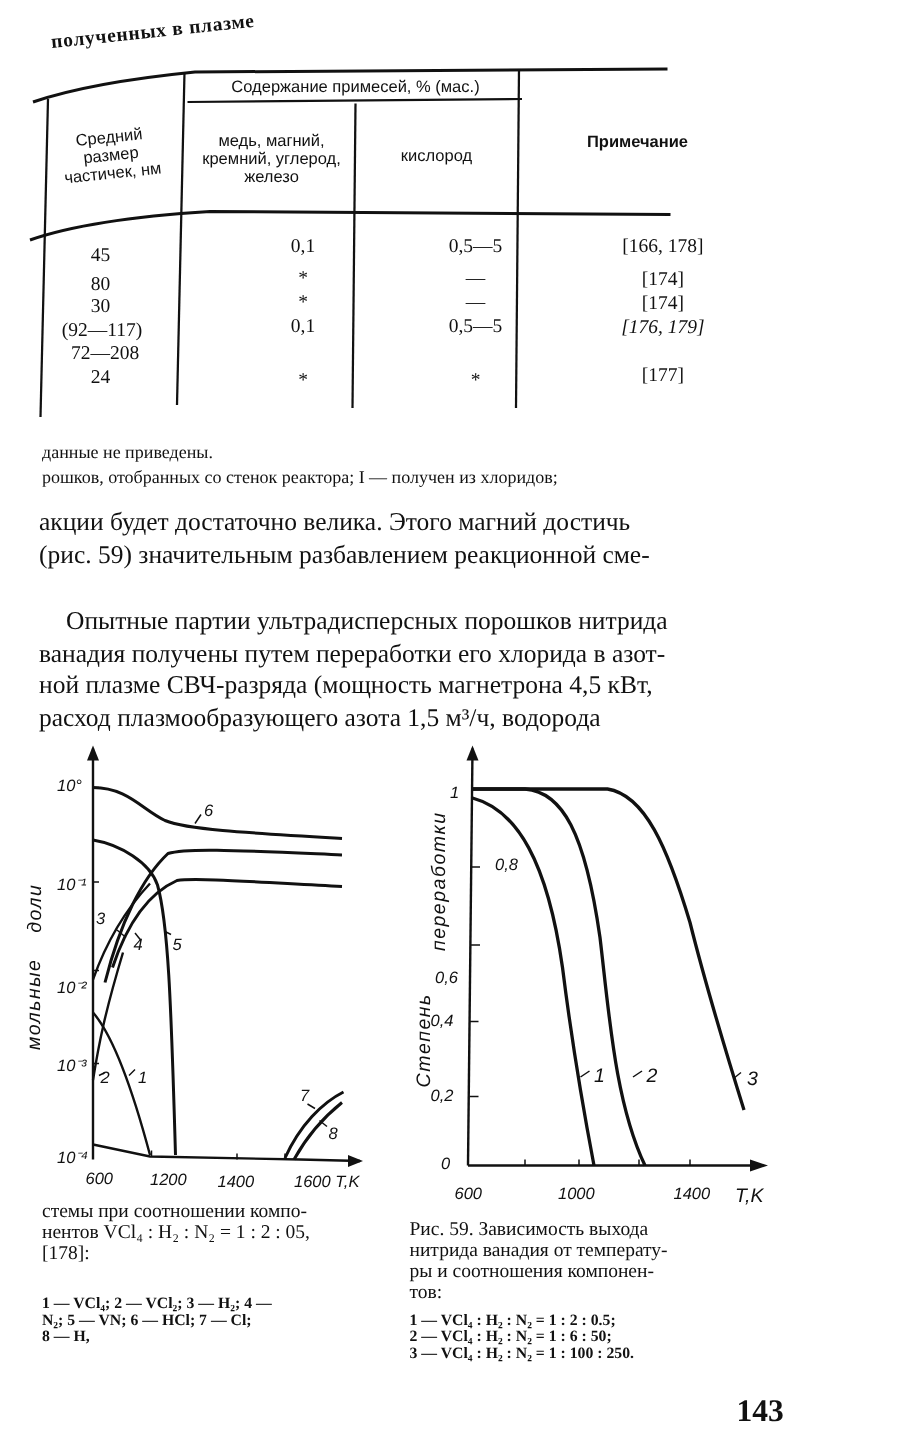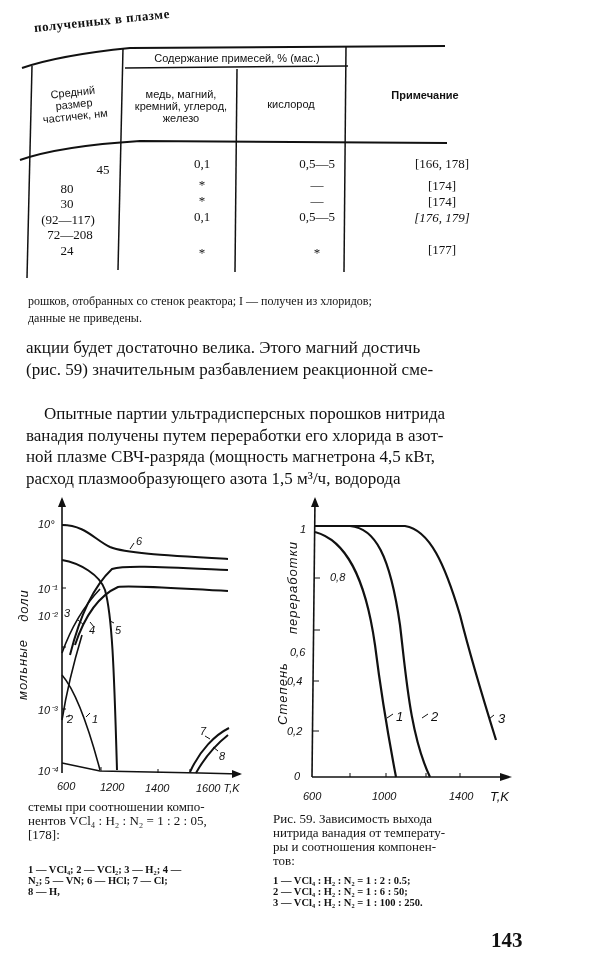--- a/index.html
+++ b/index.html
@@ -31,21 +31,21 @@
   <line x1="346" y1="46" x2="344" y2="272" stroke="#111" stroke-width="1.5"></line>
 </svg>
 
 <div class="abs hdr" style="left:34px;top:86px;width:80px;transform:rotate(-6deg);">Средний размер частичек, нм</div>
 <div class="abs hdr" style="left:128px;top:52px;width:218px;">Содержание примесей, % (мас.)</div>
 <div class="abs hdr" style="left:126px;top:88px;width:110px;">медь, магний, кремний, углерод, железо</div>
 <div class="abs hdr" style="left:238px;top:98px;width:106px;">кислород</div>
 <div class="abs hdr" style="left:350px;top:89px;width:150px;font-weight:bold;">Примечание</div>
 
 <div class="abs" style="left:32px;top:160px;width:470px;">
-  <div class="abs cell" style="left:0;top:2px;width:70px;padding-left:36px;">45</div>
+  <div class="abs cell" style="left:0;top:2px;width:70px;">45</div>
   <div class="abs cell" style="left:125px;top:-4px;width:90px;">0,1</div>
   <div class="abs cell" style="left:240px;top:-4px;width:90px;">0,5—5</div>
   <div class="abs cell" style="left:340px;top:-4px;width:140px;">[166, 178]</div>
 
   <div class="abs cell" style="left:0;top:21px;width:70px;">80</div>
   <div class="abs cell" style="left:125px;top:17px;width:90px;">*</div>
   <div class="abs cell" style="left:240px;top:17px;width:90px;">—</div>
   <div class="abs cell" style="left:340px;top:18px;width:140px;">[174]</div>
 
   <div class="abs cell" style="left:0;top:36px;width:70px;">30</div>
@@ -60,22 +60,22 @@
 
   <div class="abs cell" style="left:-2px;top:67px;width:80px;">72—208</div>
 
   <div class="abs cell" style="left:0;top:83px;width:70px;">24</div>
   <div class="abs cell" style="left:125px;top:85px;width:90px;">*</div>
   <div class="abs cell" style="left:240px;top:85px;width:90px;">*</div>
   <div class="abs cell" style="left:340px;top:82px;width:140px;">[177]</div>
 </div>
 
 <div class="abs foot" style="left:28px;top:293px;width:490px;">
+  <div>данные не приведены.</div>
   <div>рошков, отобранных со стенок реактора; I — получен из хлоридов;</div>
-  <div>данные не приведены.</div>
 </div>
 
 <div class="abs body-text" style="left:26px;top:337px;width:492px;">
   <div>акции будет достаточно велика. Этого магний достичь</div>
   <div>(рис. 59) значительным разбавлением реакционной сме-</div>
 </div>
 <div class="abs body-text" style="left:26px;top:403px;width:492px;">
   <div style="text-indent:18px;">Опытные партии ультрадисперсных порошков нитрида</div>
   <div>ванадия получены путем переработки его хлорида в азот-</div>
   <div>ной плазме СВЧ-разряда (мощность магнетрона 4,5 кВт,</div>
@@ -120,21 +120,21 @@
   <line x1="110" y1="126" x2="114" y2="128" stroke="#111"></line>
   <line x1="130" y1="54" x2="134" y2="48" stroke="#111"></line>
   <line x1="86" y1="222" x2="90" y2="218" stroke="#111"></line>
   <line x1="66" y1="222" x2="70" y2="220" stroke="#111"></line>
   <line x1="205" y1="241" x2="210" y2="244" stroke="#111"></line>
   <line x1="213" y1="252" x2="218" y2="256" stroke="#111"></line>
 </svg>
 
 <div class="abs tick" style="left:38px;top:518px;">10°</div>
 <div class="abs tick" style="left:38px;top:581px;">10⁻¹</div>
-<div class="abs tick" style="left:38px;top:608px;">10⁻²</div>
+<div class="abs tick" style="left:38px;top:650px;">10⁻²</div>
 <div class="abs tick" style="left:38px;top:702px;">10⁻³</div>
 <div class="abs tick" style="left:38px;top:763px;">10⁻⁴</div>
 <div class="abs tick" style="left:57px;top:780px;">600</div>
 <div class="abs tick" style="left:100px;top:781px;">1200</div>
 <div class="abs tick" style="left:145px;top:782px;">1400</div>
 <div class="abs tick" style="left:196px;top:782px;">1600 T,K</div>
 
 <div class="abs axlbl" style="left:-28px;top:662px;width:100px;text-align:center;transform:rotate(-90deg);">мольные</div>
 <div class="abs axlbl" style="left:-2px;top:598px;width:50px;text-align:center;transform:rotate(-90deg);">доли</div>
 

